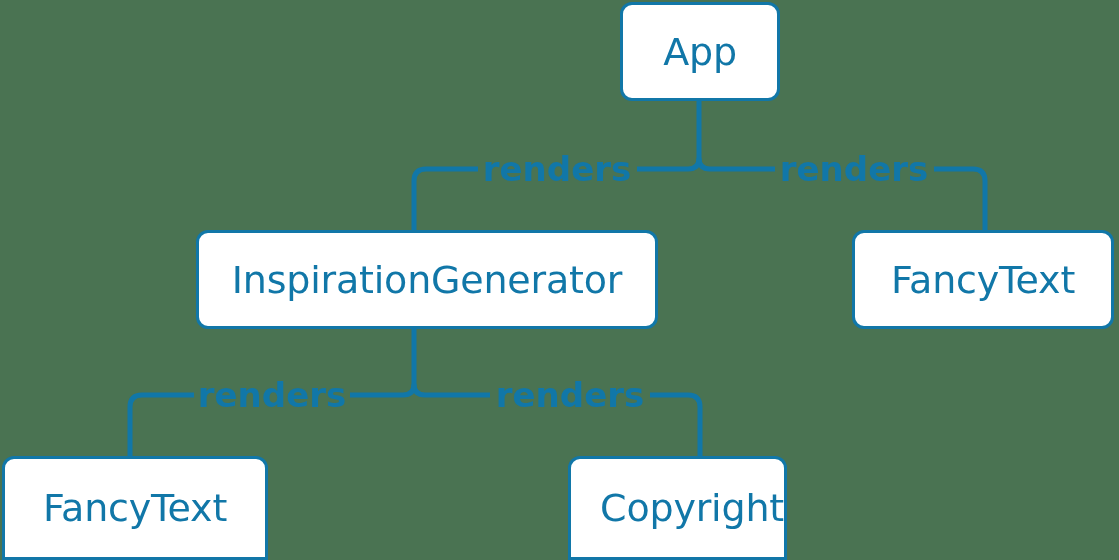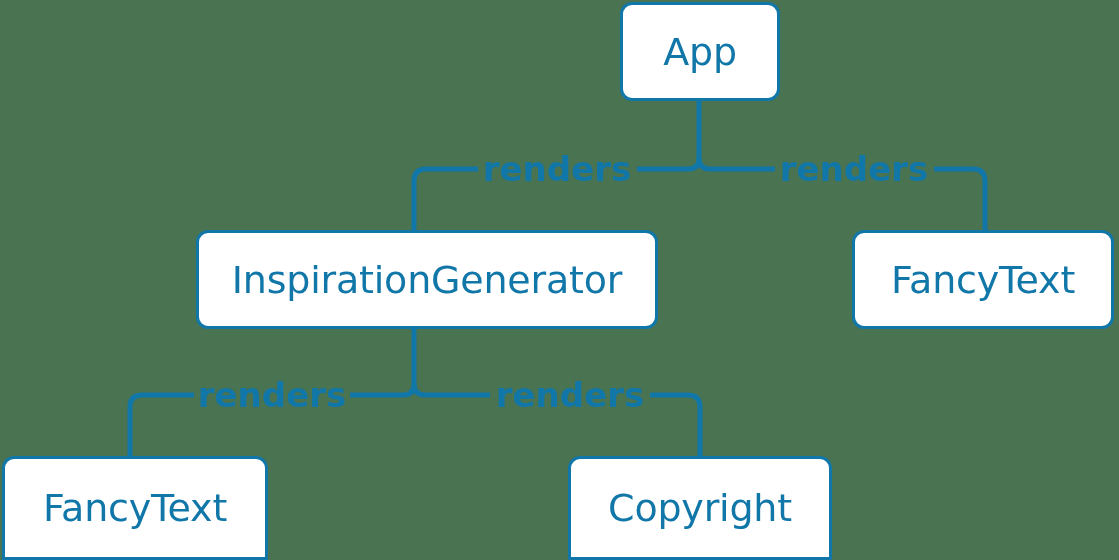--- a/index.html
+++ b/index.html
@@ -52,22 +52,22 @@
     z-index: 3;
     transform: translate(-50%, -50%);
   }
 
   
   #node-app          { left: 620px; top: 2px;   width: 160px; height: 99px; }
   #node-inspiration  { left: 196px; top: 230px; width: 462px; height: 99px; }
   #node-fancytext-r  { left: 852px; top: 230px; width: 262px; height: 99px; }
   #node-fancytext-b  { left: 2px;   top: 456px; width: 266px; height: 104px;
                        border-bottom-left-radius: 0; border-bottom-right-radius: 0; }
-  #node-copyright    { left: 568px; top: 456px; width: 264px; height: 104px;
-                       border-bottom-left-radius: 0; border-bottom-right-radius: 0; }
+  #node-copyright    { left: 568px; top: 456px; width: 219px; height: 104px;
+                       border-bottom-left-radius: 0; border-bottom-right-radius: 0; justify-content: flex-end; }
 
   
   #label-app-inspiration   { left: 557px; top: 169px; }
   #label-app-fancytext     { left: 854px; top: 169px; }
   #label-ig-fancytext      { left: 272px; top: 395px; }
   #label-ig-copyright      { left: 570px; top: 395px; }
 </style>
 </head>
 <body>
 

